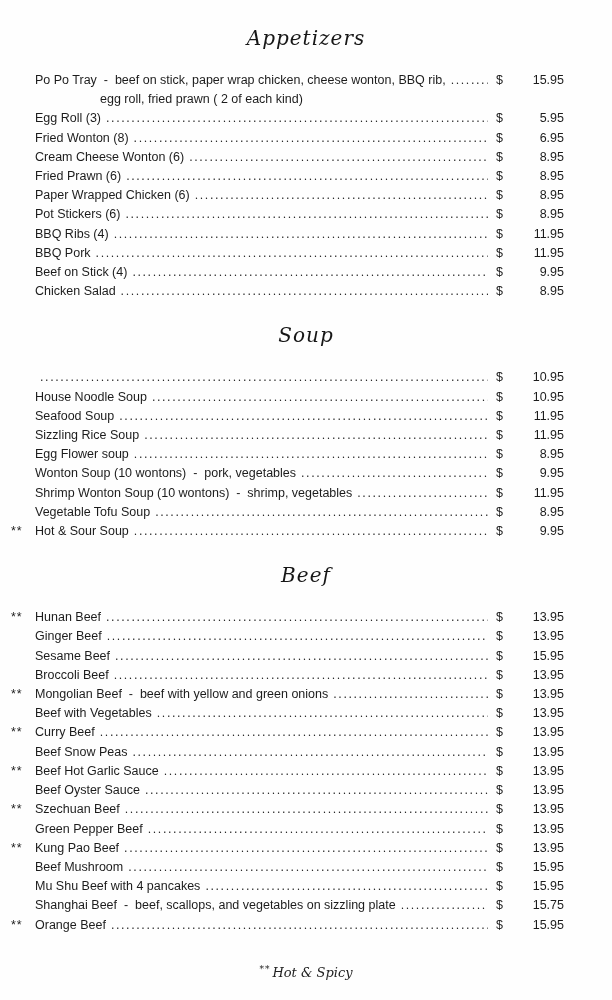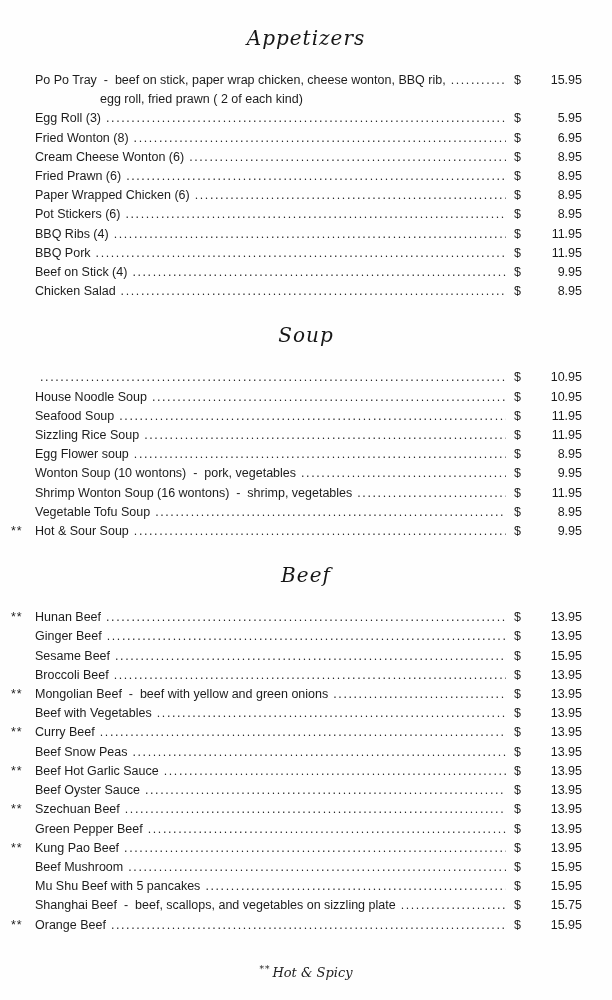--- a/index.html
+++ b/index.html
@@ -23,21 +23,21 @@
     margin: 14px 0 13px 0;
     letter-spacing: 1px;
     color: #161616;
   }
   .section-items { }
   .row {
     display: flex;
     align-items: flex-start;
     line-height: 19.2px;
     padding-left: 35px;
-    padding-right: 30px;
+    padding-right: 48px;
     position: relative;
   }
   .marker {
     position: absolute;
     left: 11px;
     top: 0;
     font-size: 12.5px;
     letter-spacing: 1px;
   }
   .item-text {
@@ -227,21 +227,21 @@
   <div class="row">
     <span class="marker"></span>
     <span class="item-text">Wonton Soup (10 wontons)  -  pork, vegetables</span>
     <span class="dots">........................................................................................................................................................................................................</span>
     <span class="currency">$</span>
     <span class="price">9.95</span>
   </div>
 
   <div class="row">
     <span class="marker"></span>
-    <span class="item-text">Shrimp Wonton Soup (16 wontons)  -  shrimp, vegetables</span>
+    <span class="item-text">Shrimp Wonton Soup (10 wontons)  -  shrimp, vegetables</span>
     <span class="dots">........................................................................................................................................................................................................</span>
     <span class="currency">$</span>
     <span class="price">11.95</span>
   </div>
 
   <div class="row">
     <span class="marker"></span>
     <span class="item-text">Vegetable Tofu Soup</span>
     <span class="dots">........................................................................................................................................................................................................</span>
     <span class="currency">$</span>
@@ -368,21 +368,21 @@
   <div class="row">
     <span class="marker"></span>
     <span class="item-text">Beef Mushroom</span>
     <span class="dots">........................................................................................................................................................................................................</span>
     <span class="currency">$</span>
     <span class="price">15.95</span>
   </div>
 
   <div class="row">
     <span class="marker"></span>
-    <span class="item-text">Mu Shu Beef with 5 pancakes</span>
+    <span class="item-text">Mu Shu Beef with 4 pancakes</span>
     <span class="dots">........................................................................................................................................................................................................</span>
     <span class="currency">$</span>
     <span class="price">15.95</span>
   </div>
 
   <div class="row">
     <span class="marker"></span>
     <span class="item-text">Shanghai Beef  -  beef, scallops, and vegetables on sizzling plate</span>
     <span class="dots">........................................................................................................................................................................................................</span>
     <span class="currency">$</span>

